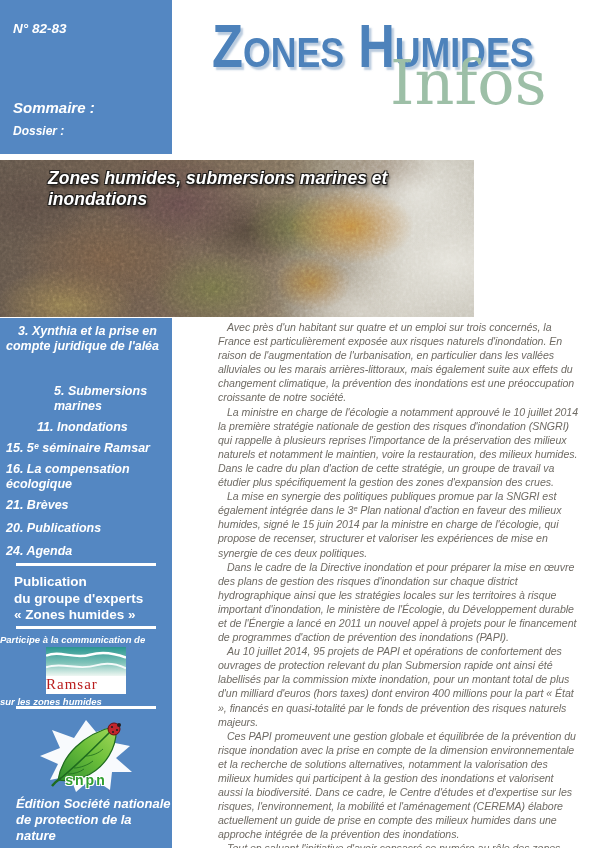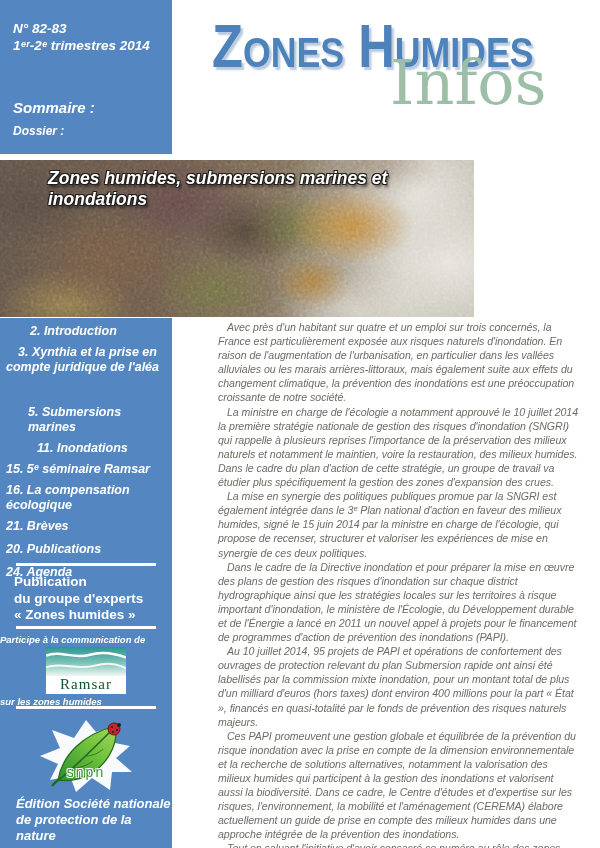--- a/index.html
+++ b/index.html
@@ -13,43 +13,43 @@
   .sommaire{position:absolute;left:13px;top:99px;color:#fff;font-weight:bold;font-style:italic;font-size:15px;}
   .dossier{position:absolute;left:13px;top:124px;color:#fff;font-weight:bold;font-style:italic;font-size:12px;}
 
   .sidebar-bottom{position:absolute;left:0;top:318px;width:172px;height:530px;background:#5487c2;}
   .toc{position:absolute;top:6px;left:0;right:0;color:#fff;font-weight:bold;font-style:italic;
        font-size:12.5px;line-height:15px;}
   .toc-item{margin-bottom:6px;padding-right:8px;}
   .toc-item.i0{padding-left:30px;}
   .toc-item.i1{padding-left:6px;text-indent:12px;}
   .toc-item.i1{text-indent:12px;}
-  .toc-item.i2{padding-left:28px;margin-top:30px;}
+  .toc-item.i2{padding-left:54px;margin-top:30px;}
   .toc-item.i3{padding-left:37px;}
   .toc-item.i4,.toc-item.i5,.toc-item.i6,.toc-item.i7,.toc-item.i8{padding-left:6px;}
   .toc-item.i6,.toc-item.i7,.toc-item.i8{margin-bottom:8px;}
 
   .divider{position:absolute;left:16px;width:140px;height:3px;background:#ffffff;}
   .d1{top:245px;}
   .d2{top:308px;}
   .d3{top:388px;}
 
   .pub{position:absolute;top:256px;left:14px;color:#fff;font-weight:bold;font-size:13.5px;line-height:16.5px;}
   .participe{position:absolute;top:316px;left:0;right:0;text-align:left;color:#fff;
              font-weight:bold;font-style:italic;font-size:9.5px;}
   .ramsar-box{position:absolute;top:329px;left:46px;width:80px;height:47px;background:#ffffff;}
   .ramsar-box .waves{display:block;width:80px;height:29px;}
-  .ramsar-word{color:#14532d;font-family:"Liberation Serif",serif;font-size:15px;line-height:17px;
-               text-align:center;letter-spacing:1px;}
+  .ramsar-word{color:#b91c1c;font-family:"Liberation Serif",serif;font-size:15px;line-height:17px;
+               letter-spacing:1px;}
   .ramsar-sub{position:absolute;top:378px;left:0;right:0;text-align:left;color:#fff;
               font-weight:bold;font-style:italic;font-size:9.5px;}
   .snpn{position:absolute;top:398px;left:30px;width:112px;height:80px;}
   .snpn svg{display:block;width:112px;height:78px;}
-  .snpn-word{position:absolute;left:0;right:0;bottom:16px;text-align:center;color:#2f9e2f;
-             font-weight:normal;font-size:14px;letter-spacing:2px;
+  .snpn-word{position:absolute;left:0;right:0;bottom:8px;text-align:center;color:#2f9e2f;
+             font-weight:bold;font-size:14px;letter-spacing:2px;
              text-shadow:-1px -1px 0 #fff,1px -1px 0 #fff,-1px 1px 0 #fff,1px 1px 0 #fff;}
   .edition{position:absolute;top:478px;left:16px;color:#fff;font-weight:bold;font-style:italic;
            font-size:13px;line-height:16px;}
 
   
   .masthead{position:absolute;left:172px;top:0;width:428px;height:160px;background:#ffffff;}
   .title-main{position:absolute;left:40px;top:16px;white-space:nowrap;
               font-weight:bold;font-variant:small-caps;font-size:61px;line-height:61px;
               color:#4d82bb;transform:scaleX(0.83);transform-origin:left top;
               text-shadow:3px 3px 2px rgba(130,160,195,0.55);}
@@ -84,21 +84,20 @@
   .main p{margin:0;text-indent:9px;}
 </style>
 </head>
 <body>
 
 <div class="page">
 
   <div class="sidebar-top">
     <div class="issue">
       <div>N° 82-83</div>
-      <div>1ᵉʳ-2ᵉ trimestres 2014</div>
     </div>
     <div class="sommaire">Sommaire :</div>
     <div class="dossier">Dossier :</div>
   </div>
 
   <div class="masthead">
     <div class="title-main">Zones Humides</div>
     <div class="title-sub">Infos</div>
   </div>
 
@@ -108,21 +107,20 @@
           <feTurbulence type="fractalNoise" baseFrequency="0.32" numOctaves="4" seed="7"></feTurbulence>
           <feColorMatrix type="saturate" values="0"></feColorMatrix>
         </filter>
       <rect width="600" height="157" filter="url(#grain)"></rect>
     </svg>
     <div class="banner-title">Zones humides, submersions marines et inondations</div>
   </div>
 
   <div class="sidebar-bottom">
     <nav class="toc">
-      <div class="toc-item i0">2. Introduction</div>
       <div class="toc-item i1">3. Xynthia et la prise en compte juridique de l'aléa</div>
       <div class="toc-item i2">5. Submersions marines</div>
       <div class="toc-item i3">11. Inondations</div>
       <div class="toc-item i4">15. 5ᵉ séminaire Ramsar</div>
       <div class="toc-item i5">16. La compensation écologique</div>
       <div class="toc-item i6">21. Brèves</div>
       <div class="toc-item i7">20. Publications</div>
       <div class="toc-item i8">24. Agenda</div>
     </nav>
 

